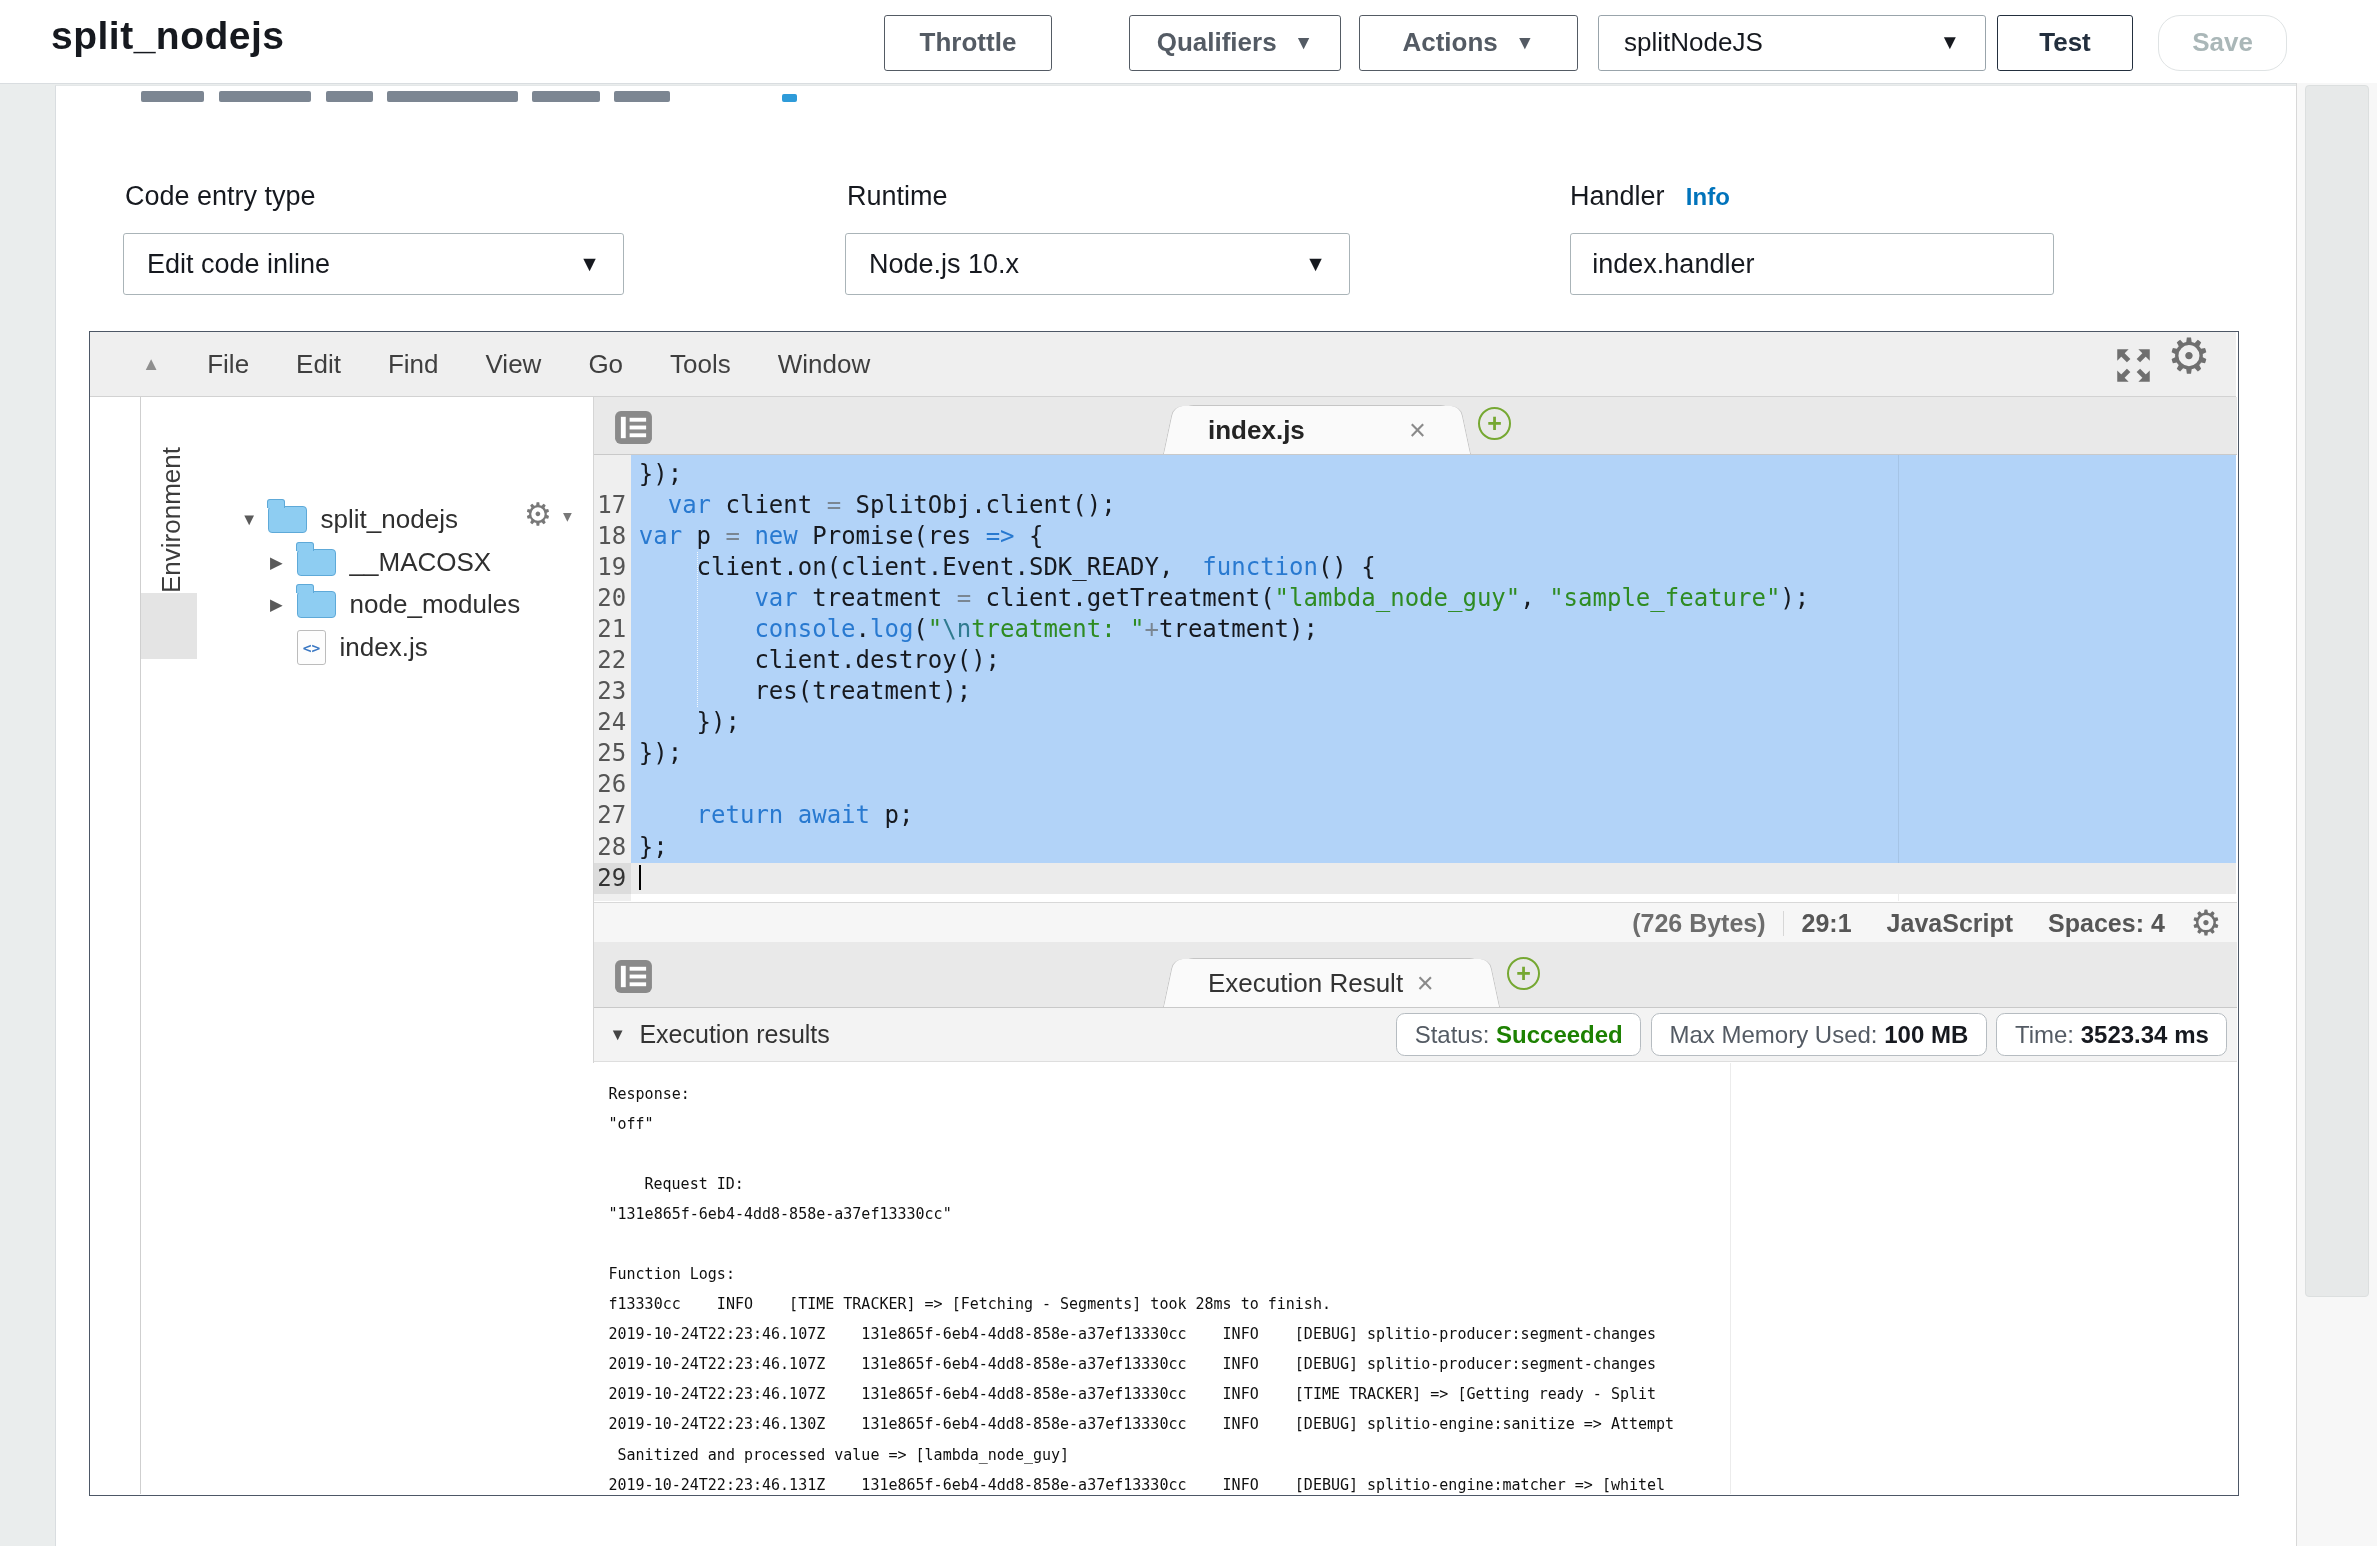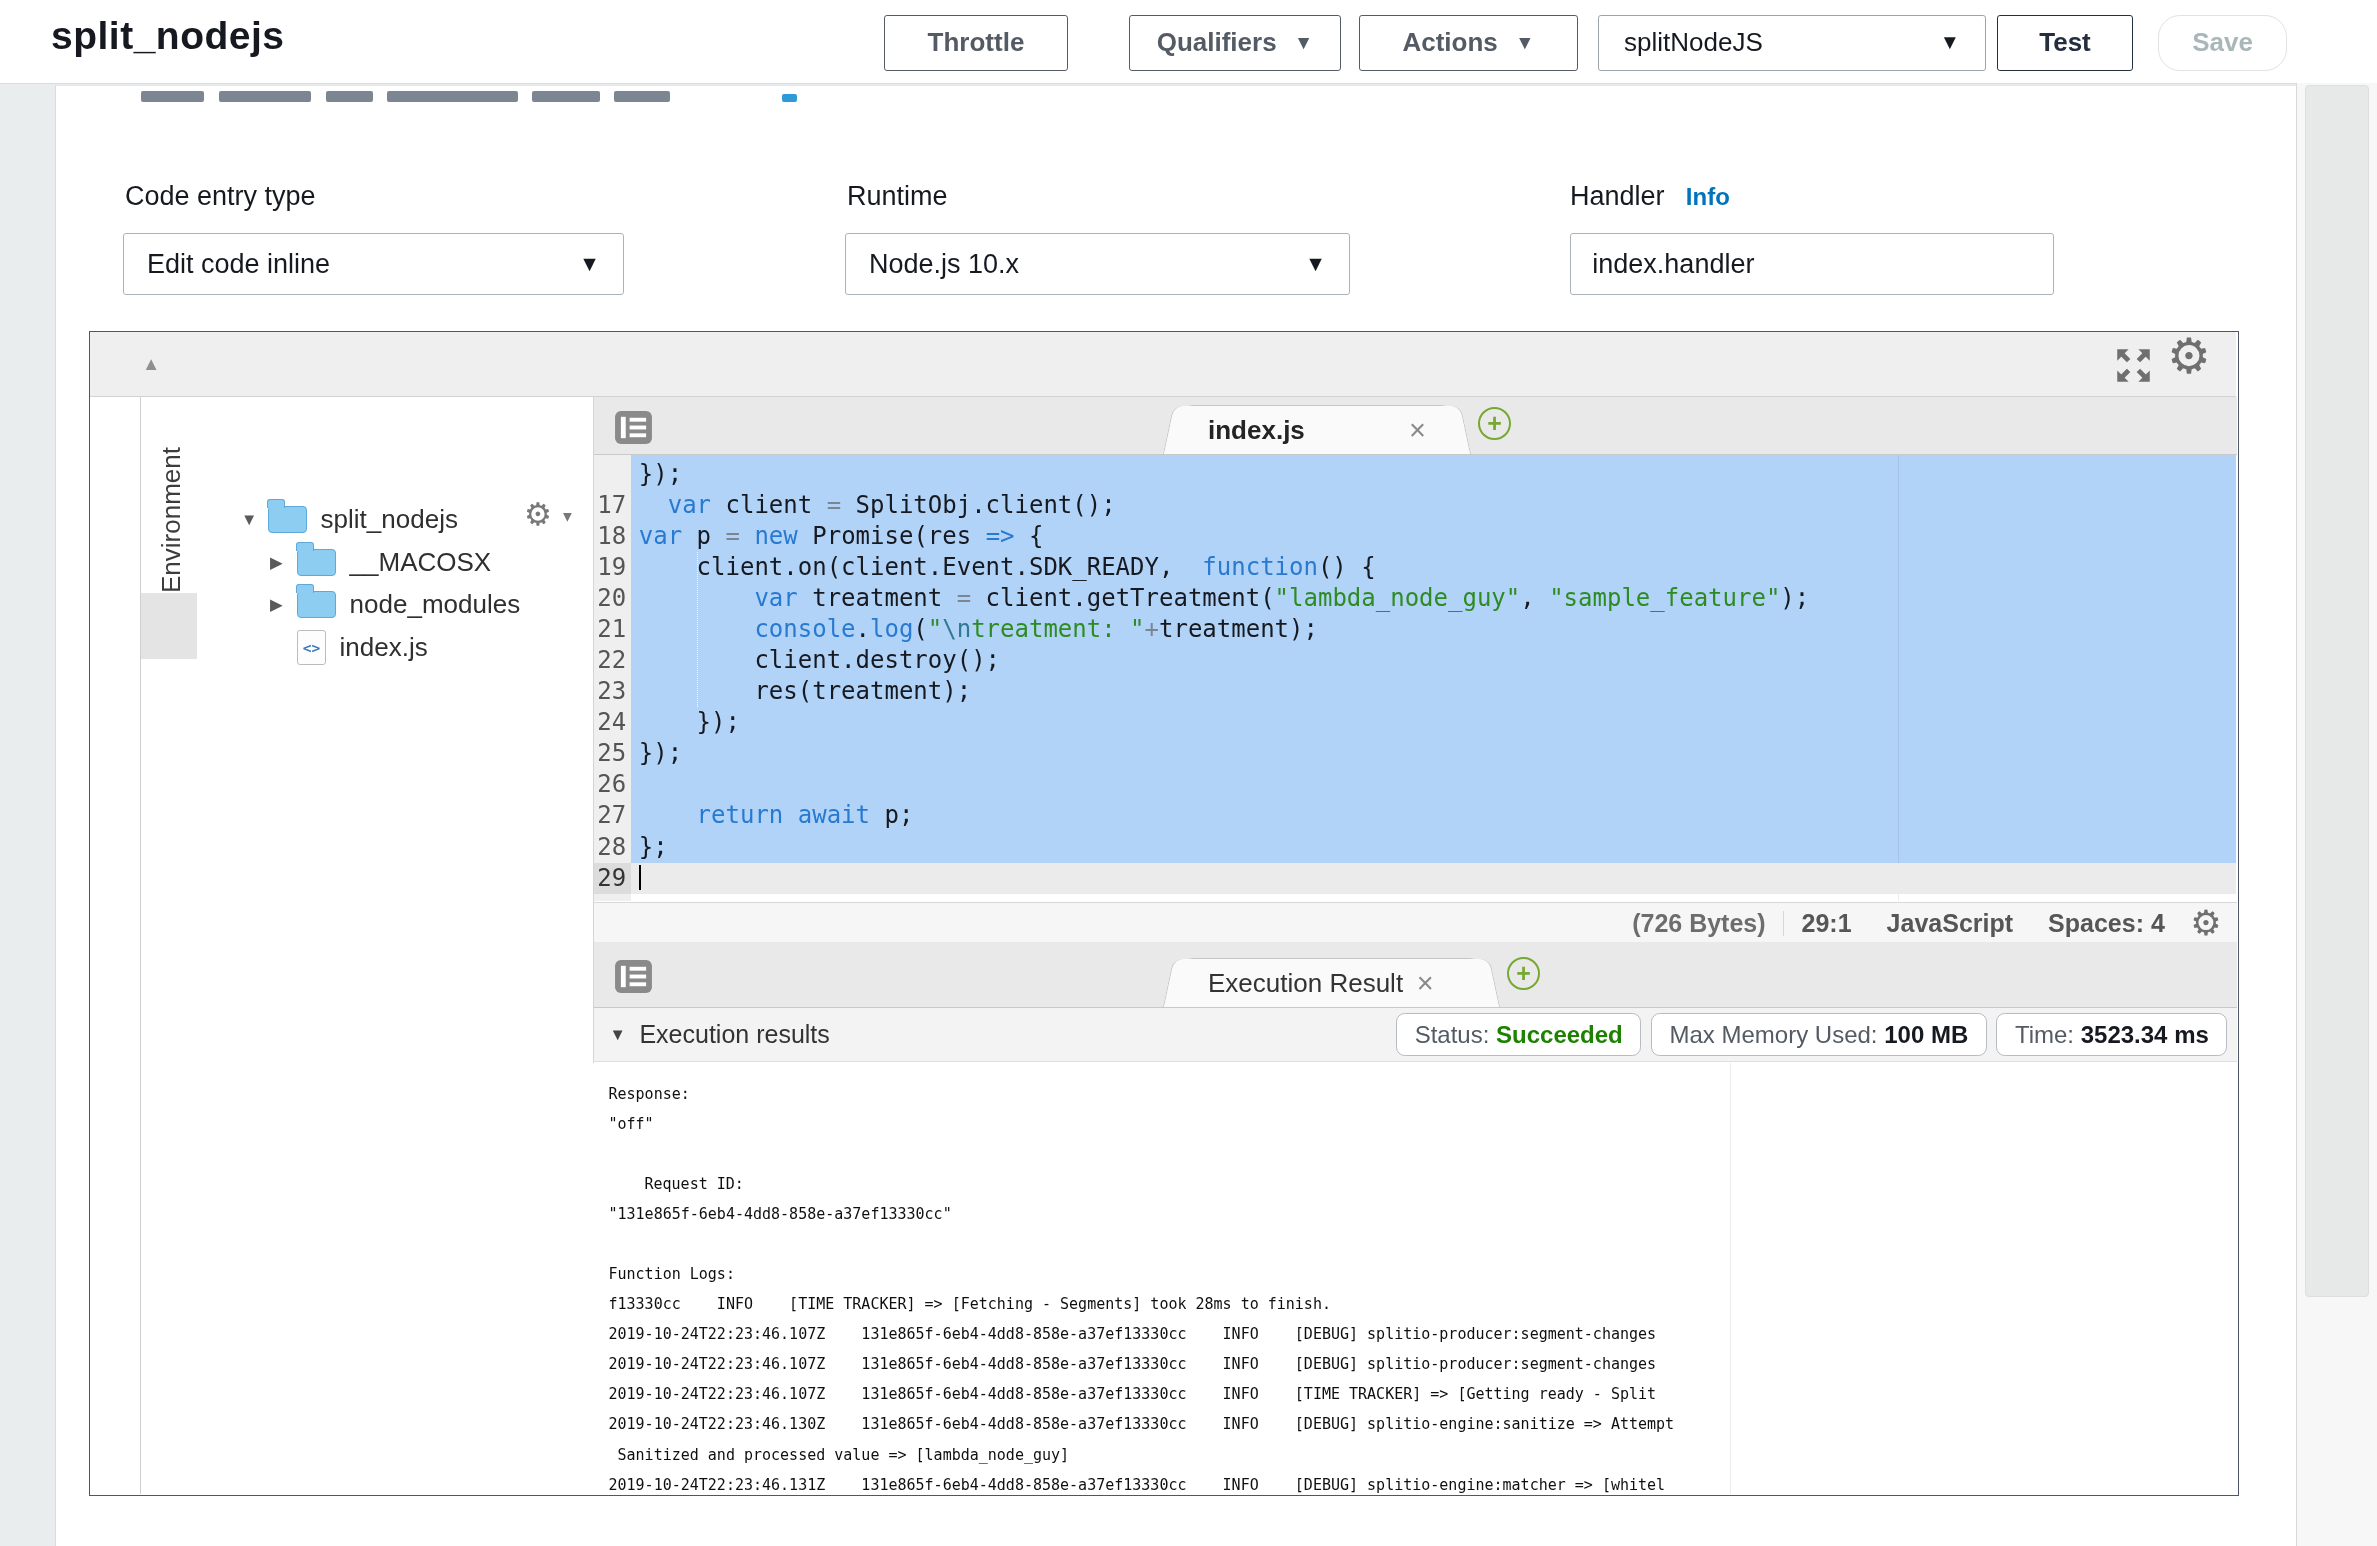--- a/index.html
+++ b/index.html
@@ -4,21 +4,21 @@
 <style>
   html,body{margin:0;padding:0;background:#eaeded;font-family:"Liberation Sans",sans-serif;}
   #root{position:relative;width:2377px;height:1547px;overflow:hidden;background:#eaeded;}
 
   
   #header{position:absolute;left:0;top:0;width:2377px;height:83px;background:#ffffff;border-bottom:1.9px solid #d9dde0;}
   #page-title{position:absolute;left:51px;top:13.6px;font-size:39px;font-weight:bold;color:#16191f;letter-spacing:0.5px;}
   .hbtn{position:absolute;top:14.6px;height:56px;box-sizing:border-box;background:#fff;border:1.9px solid #545b64;border-radius:2.9px;
         display:flex;align-items:center;justify-content:center;gap:17.5px;font-size:26px;font-weight:bold;color:#545b64;cursor:pointer;}
   .hbtn .caret{font-size:19.4px;color:#545b64;}
-  #btn-throttle{left:884px;width:184px;}
+  #btn-throttle{left:884px;width:168px;}
   #btn-qualifiers{left:1129px;width:212px;}
   #btn-actions{left:1359px;width:219px;}
   #alias-select{position:absolute;left:1598px;top:14.6px;width:388px;height:56px;box-sizing:border-box;background:#fff;border:1.9px solid #99a4ab;
         border-radius:2.9px;display:flex;align-items:center;font-size:26px;color:#16191f;padding:0 25px;cursor:pointer;}
   #alias-select .caret{margin-left:auto;font-size:20.4px;color:#16191f;}
   #btn-test{left:1997px;width:136px;border-color:#232f3e;color:#232f3e;}
   #btn-save{left:2158px;width:129px;border-color:#dfe3e4;color:#aab7b8;cursor:default;border-radius:22px;}
 
   
   #card{position:absolute;left:55px;top:85px;width:2322px;height:1461px;background:#ffffff;border-left:1px solid #d9dde0;border-top:1px solid #e4e7e8;}
@@ -166,20 +166,29 @@
         <span>Test</span>
       </div>
     <div class="hbtn" id="btn-save">
         <span>Save</span>
       </div>
   </div>
 
   <div id="frame">
     <div id="menubar">
       <span id="collapse-tri">▲</span>
+      <span id="menu-items" style="display:flex;gap:47px;">
+          <span class="menu-item">File</span>
+          <span class="menu-item">Edit</span>
+          <span class="menu-item">Find</span>
+          <span class="menu-item">View</span>
+          <span class="menu-item">Go</span>
+          <span class="menu-item">Tools</span>
+          <span class="menu-item">Window</span>
+        </span>
     </div>
     <svg id="fullscreen-icon" viewBox="0 0 24 24">
       <g class="stroke">
           <line x1="9" y1="9" x2="5" y2="5"></line>
           <line x1="15" y1="9" x2="19" y2="5"></line>
           <line x1="9" y1="15" x2="5" y2="19"></line>
           <line x1="15" y1="15" x2="19" y2="19"></line>
         </g>
       <g class="fillg">
           <polygon points="2,2 9,2 2,9"></polygon>

